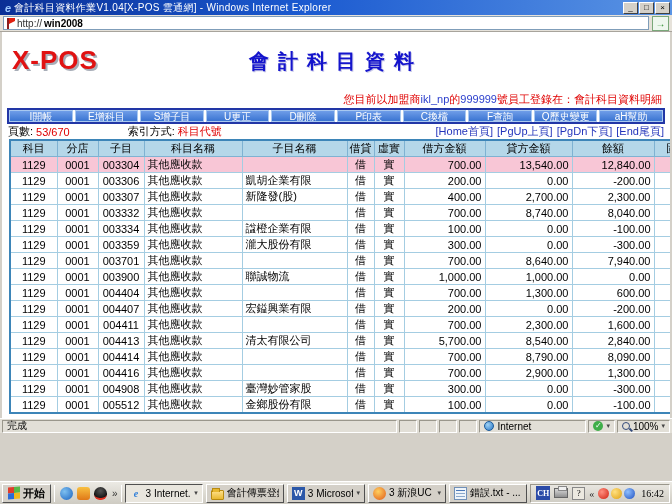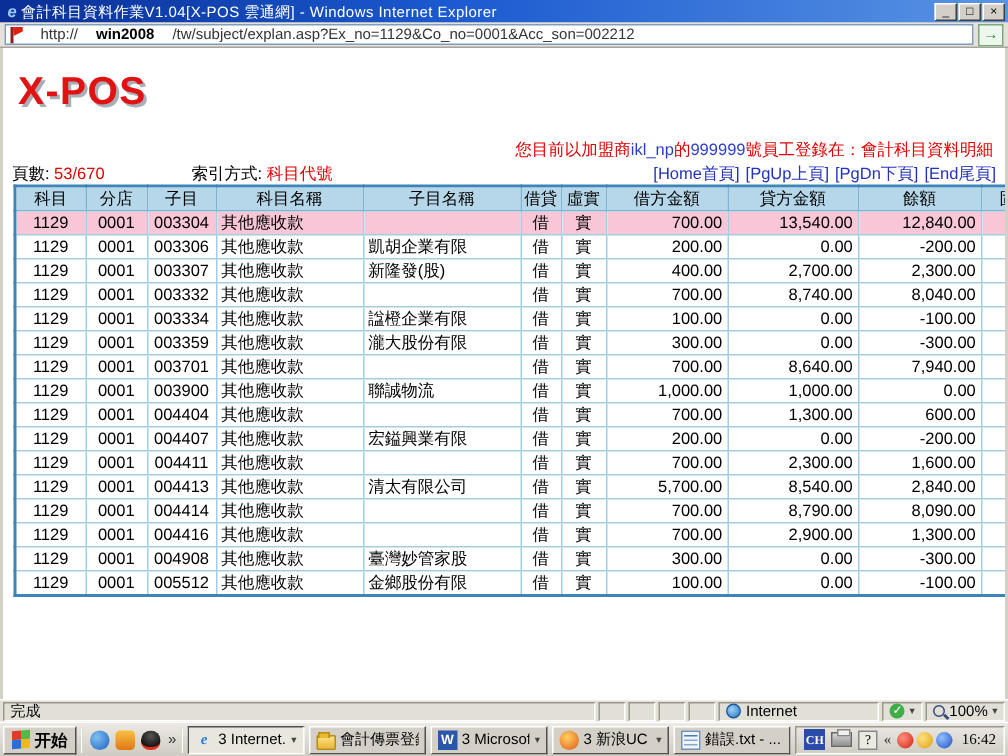--- a/index.html
+++ b/index.html
@@ -24,21 +24,21 @@
     color: #000; font-size: 8px; line-height: 10px; text-align: center; cursor: pointer;
   }
 
   
   .addressbar {
     height: 17px; flex: 0 0 17px; background: #e6e2da;
     border-bottom: 1px solid #a8a49c; display: flex; align-items: center; padding: 1px 3px; gap: 3px;
   }
   .addr-input {
     flex: 1; height: 14px; background: #fff; border: 1px solid #7f9db9;
-    display: flex; align-items: center; padding: 0 3px; gap: 12px;
+    display: flex; align-items: center; padding: 0 3px; gap: 2px;
     font-size: 10px; color: #333; white-space: nowrap; overflow: hidden;
   }
   .flag-icon { width: 8px; height: 11px; position: relative; flex: 0 0 8px; }
   .flag-icon::before { content:""; position:absolute; left:0; top:0; width:1.5px; height:11px; background:#8a2020; }
   .flag-icon::after { content:""; position:absolute; left:1.5px; top:0; border-top:3.5px solid #e02010; border-bottom:3.5px solid transparent; border-left:6px solid #e02010; }
   .addr-host { font-weight: bold; color: #000; }
   .go-btn {
     width: 17px; height: 15px; background: #eef7ee; border: 1px solid #7aa87a;
     color: #2e8b2e; font-size: 10px; line-height: 13px; text-align: center; font-weight: bold; cursor: pointer;
   }
@@ -111,21 +111,21 @@
   .check-icon { width: 10px; height: 10px; border-radius: 50%; background: #3fae49; color: #fff;
     font-size: 8px; line-height: 10px; text-align: center; }
   .mag-icon { width: 8px; height: 8px; border: 1.5px solid #334a7a; border-radius: 50%; position: relative; }
   .mag-icon::after { content:""; position:absolute; left:6px; top:6px; width:4px; height:1.5px; background:#334a7a; transform: rotate(45deg); }
   .caret { font-size: 7px; color: #444; }
 
   
   .taskbar {
     height: 23px; flex: 0 0 23px;
     background: linear-gradient(#eceae4,#cecbc2); border-top: 1px solid #fff;
-    display: flex; align-items: center; padding: 0 2px; gap: 3px;
+    display: flex; align-items: center; padding: 0 2px; gap: 3px; margin-top: 48px;
   }
   .start-btn {
     height: 19px; display: flex; align-items: center; gap: 3px; padding: 0 5px;
     background: #d4d0c8; border: 1px solid; border-color: #fff #505050 #505050 #fff;
     font-weight: bold; font-size: 11px; cursor: pointer;
   }
   .winflag { width: 12px; height: 12px; display: grid; grid-template-columns: 6px 6px; grid-template-rows: 6px 6px; transform: skewY(-4deg); }
   .winflag i:nth-child(1){background:#e03c2c;} .winflag i:nth-child(2){background:#58b847;}
   .winflag i:nth-child(3){background:#2a6cd8;} .winflag i:nth-child(4){background:#f0b81e;}
   .tb-sep { width: 1px; height: 17px; background: #9a978c; border-right: 1px solid #fff; }
@@ -177,34 +177,46 @@
     <span class="win-btn">_</span>
     <span class="win-btn">□</span>
     <span class="win-btn">×</span>
   </div>
 
   <div class="addressbar">
     <div class="addr-input">
       <span class="flag-icon"></span>
       <span>http://</span>
         <span class="addr-host">win2008</span>
-        <span>/tw/subject/explan.asp?Ex_no=1129&amp;Co_no=0001&amp;Acc_son=002212</span>
     </div>
     <span class="go-btn">→</span>
   </div>
 
   <div class="content">
 
     <div class="header-area">
       <span class="logo">X-POS</span>
+      <div class="page-title">會計科目資料</div>
       <div class="login-line">
         <span>您目前以加盟商</span><span class="val">ikl_np</span><span>的</span><span class="val">999999</span><span>號員工登錄在：</span><span>會計科目資料明細</span>
       </div>
     </div>
 
+    <div class="toolbar">
+        <div class="tb-btn">I開帳</div>
+        <div class="tb-btn">E增科目</div>
+        <div class="tb-btn">S增子目</div>
+        <div class="tb-btn">U更正</div>
+        <div class="tb-btn">D刪除</div>
+        <div class="tb-btn">P印表</div>
+        <div class="tb-btn">C換檔</div>
+        <div class="tb-btn">F查詢</div>
+        <div class="tb-btn">Q歷史變更</div>
+        <div class="tb-btn">aH幫助</div>
+      </div>
 
     <div class="pageinfo">
       <span class="pi-label">頁數:</span>
       <span class="pi-value">53/670</span>
       <span class="pi-gap"></span>
       <span class="pi-label">索引方式:</span>
       <span class="pi-value">科目代號</span>
       <span class="pi-spacer"></span>
       <span><span class="nav-link">[Home首頁]</span><span class="nav-link">[PgUp上頁]</span><span class="nav-link">[PgDn下頁]</span><span class="nav-link">[End尾頁]</span></span>
     </div>

